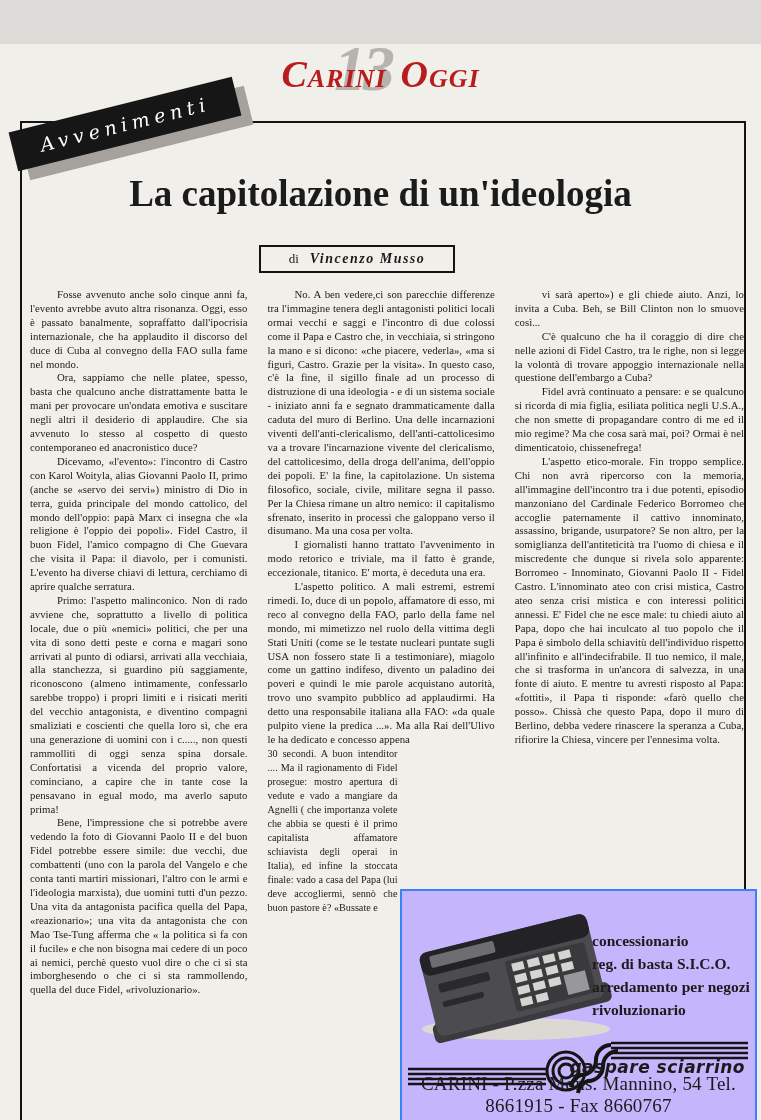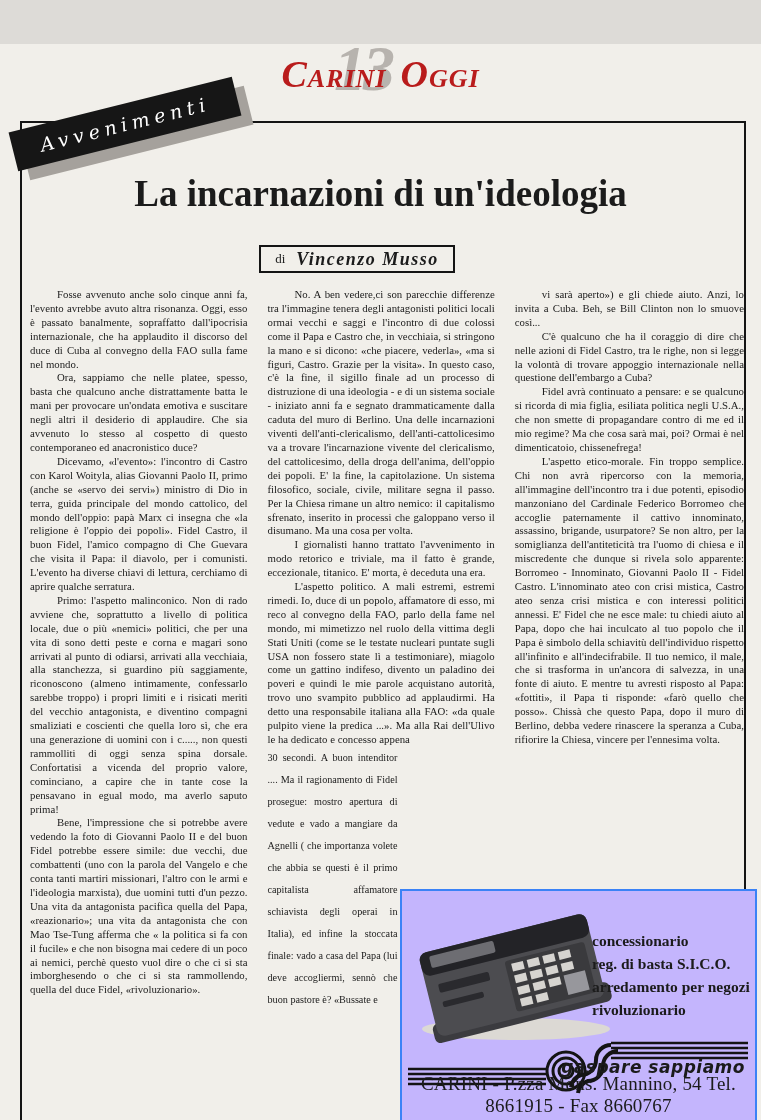--- a/index.html
+++ b/index.html
@@ -29,30 +29,30 @@
   .banner-text{color:#ffffff;font-family:"DejaVu Serif",serif;font-style:italic;
                font-size:19px;letter-spacing:5px;}
 
   
   .title{position:absolute;left:0;top:128px;width:100%;margin:0;text-align:center;
          font-weight:700;font-size:37px;line-height:1.2;z-index:2;}
   .byline{position:absolute;left:259px;top:201px;width:192px;height:24px;
           border:2px solid #141414;display:flex;align-items:center;justify-content:center;
           gap:11px;z-index:2;}
   .by-prefix{font-size:13px;}
-  .by-author{font-style:italic;font-weight:700;font-size:18px;letter-spacing:1.5px;text-align:right;}
+  .by-author{font-style:italic;font-weight:700;font-size:14px;letter-spacing:1.5px;text-align:right;}
 
   
   .columns{position:absolute;left:30px;top:244px;width:714px;display:flex;gap:20px;z-index:2;}
   .col{text-align:justify;font-size:10.8px;line-height:13.9px;color:#1b1b1b;}
   .col p{margin:0;text-indent:27px;}
   .col1{width:222px;}
   .col2{width:232px;height:859px;overflow:hidden;}
   .col3{width:234px;}
-  .col2-narrow{width:130px;font-size:10.2px;line-height:22px;text-align:justify;}
+  .col2-narrow{width:130px;font-size:10.2px;line-height:14px;text-align:justify;}
 
   
   .ad{position:absolute;left:400px;top:845px;width:353px;height:231px;
       border:2px solid #3b82f6;background:#c4b5fd;z-index:5;}
   .ad-text{position:absolute;left:190px;top:38px;font-weight:700;font-size:15.5px;
            line-height:23px;}
   .ad-text p{margin:0;text-indent:0;}
   .register{position:absolute;left:2px;top:4px;}
   .gs-logo{position:absolute;left:4px;top:138px;}
   .ad-brand{position:absolute;right:10px;top:166px;
@@ -74,21 +74,21 @@
     <span class="mast-word">Oggi</span>
   </div>
 
   <div class="frame"></div>
 
   <div class="banner-shadow"></div>
   <div class="banner">
     <span class="banner-text">Avvenimenti</span>
   </div>
 
-  <h1 class="title">La incarnazioni di un'ideologia</h1>
+  <h1 class="title">La capitolazione di un'ideologia</h1>
 
   <div class="byline">
     <span class="by-prefix">di</span>
     <span class="by-author">Vincenzo Musso</span>
   </div>
 
   <div class="columns">
     <div class="col col1">
         <p>Fosse avvenuto anche solo cinque anni fa, l'evento avrebbe avuto altra risonanza. Oggi, esso è passato banalmente, sopraffatto dall'ipocrisia internazionale, che ha applaudito il discorso del duce di Cuba al convegno della FAO sulla fame nel mondo.</p>
         <p>Ora, sappiamo che nelle platee, spesso, basta che qualcuno anche distrattamente batta le mani per provocare un'ondata emotiva e suscitare negli altri il desiderio di applaudire. Che sia avvenuto lo stesso al cospetto di questo contemporaneo ed anacronistico duce?</p>
@@ -167,18 +167,18 @@
         <path d="M212,22 a15,15 0 0,0 -15,15 a15,15 0 0,1 -15,15 a15,15 0 0,0 -10,12" stroke-width="4"></path>
         <g stroke-width="2.4">
           <line x1="205" y1="14" x2="342" y2="14"></line>
           <line x1="205" y1="19" x2="342" y2="19"></line>
           <line x1="205" y1="24" x2="342" y2="24"></line>
           <line x1="205" y1="29" x2="342" y2="29"></line>
         </g>
       </g>
     </svg>
 
-    <div class="ad-brand">gaspare sappiamo</div>
+    <div class="ad-brand">gaspare sciarrino</div>
     <div class="ad-address">CARINI - P.zza Mons. Mannino, 54  Tel. 8661915 - Fax 8660767</div>
   </div>
 
   <div class="scan-bottom"></div>
 </div>
 
 </body></html>

